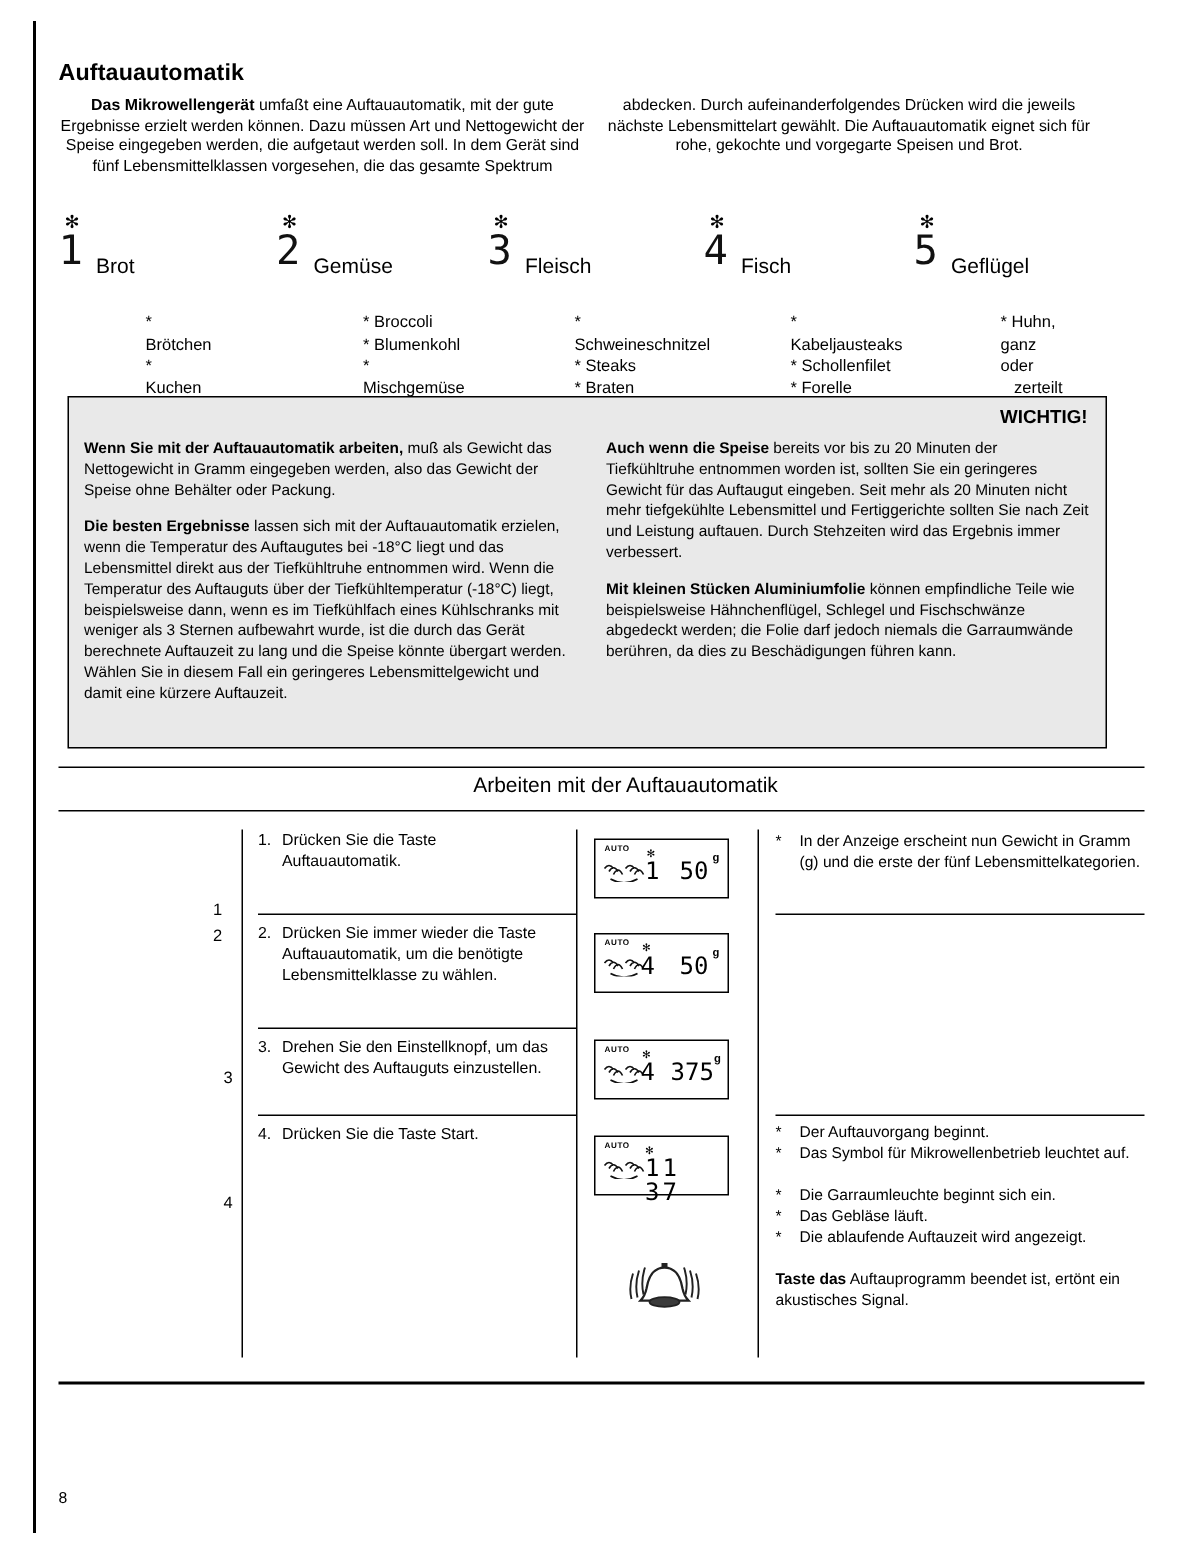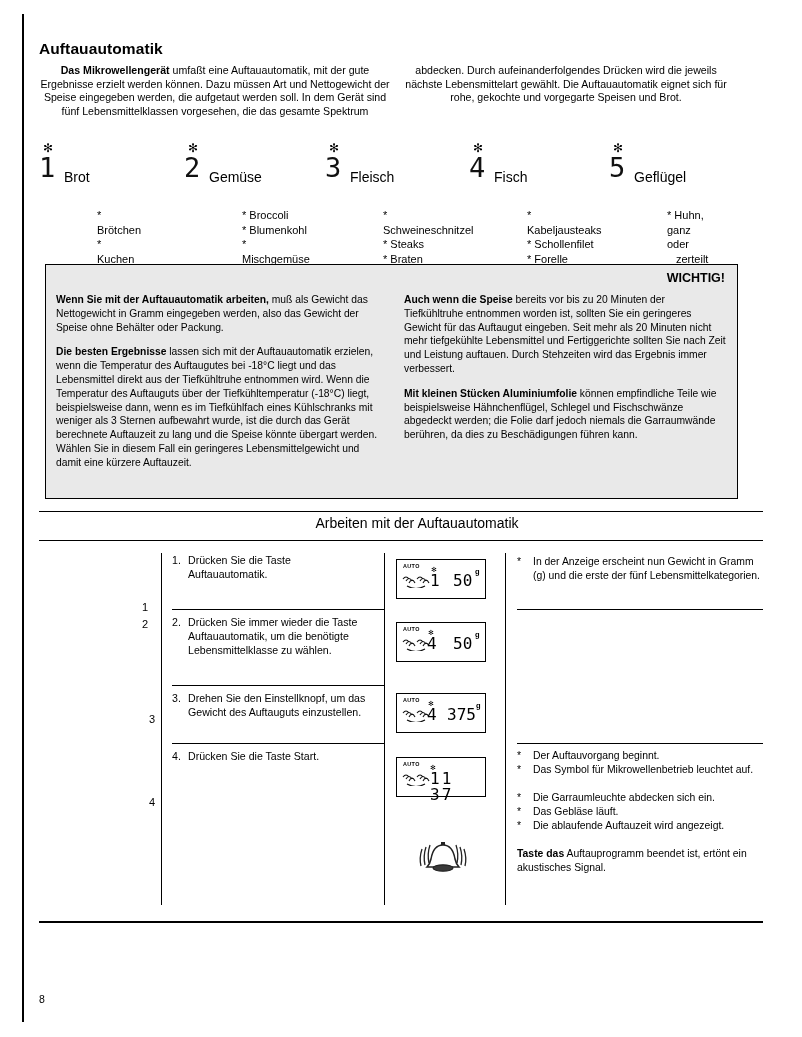--- a/index.html
+++ b/index.html
@@ -313,21 +313,21 @@
     <div class="note" style="left:478px;top:198px;width:246px;">
       <span class="s">*</span>
       <span class="t">Der Auftauvorgang beginnt.</span>
     </div>
     <div class="note" style="left:478px;top:212px;width:246px;">
       <span class="s">*</span>
       <span class="t">Das Symbol für Mikrowellenbetrieb leuchtet auf.</span>
     </div>
     <div class="note" style="left:478px;top:240px;width:246px;">
       <span class="s">*</span>
-      <span class="t">Die Garraumleuchte abdecken sich ein.</span>
+      <span class="t">Die Garraumleuchte beginnt sich ein.</span>
     </div>
     <div class="note" style="left:478px;top:254px;width:246px;">
       <span class="s">*</span>
       <span class="t">Das Gebläse läuft.</span>
     </div>
     <div class="note" style="left:478px;top:268px;width:246px;">
       <span class="s">*</span>
       <span class="t">Die ablaufende Auftauzeit wird angezeigt.</span>
     </div>
     <div class="note" style="left:478px;top:296px;width:250px;">

